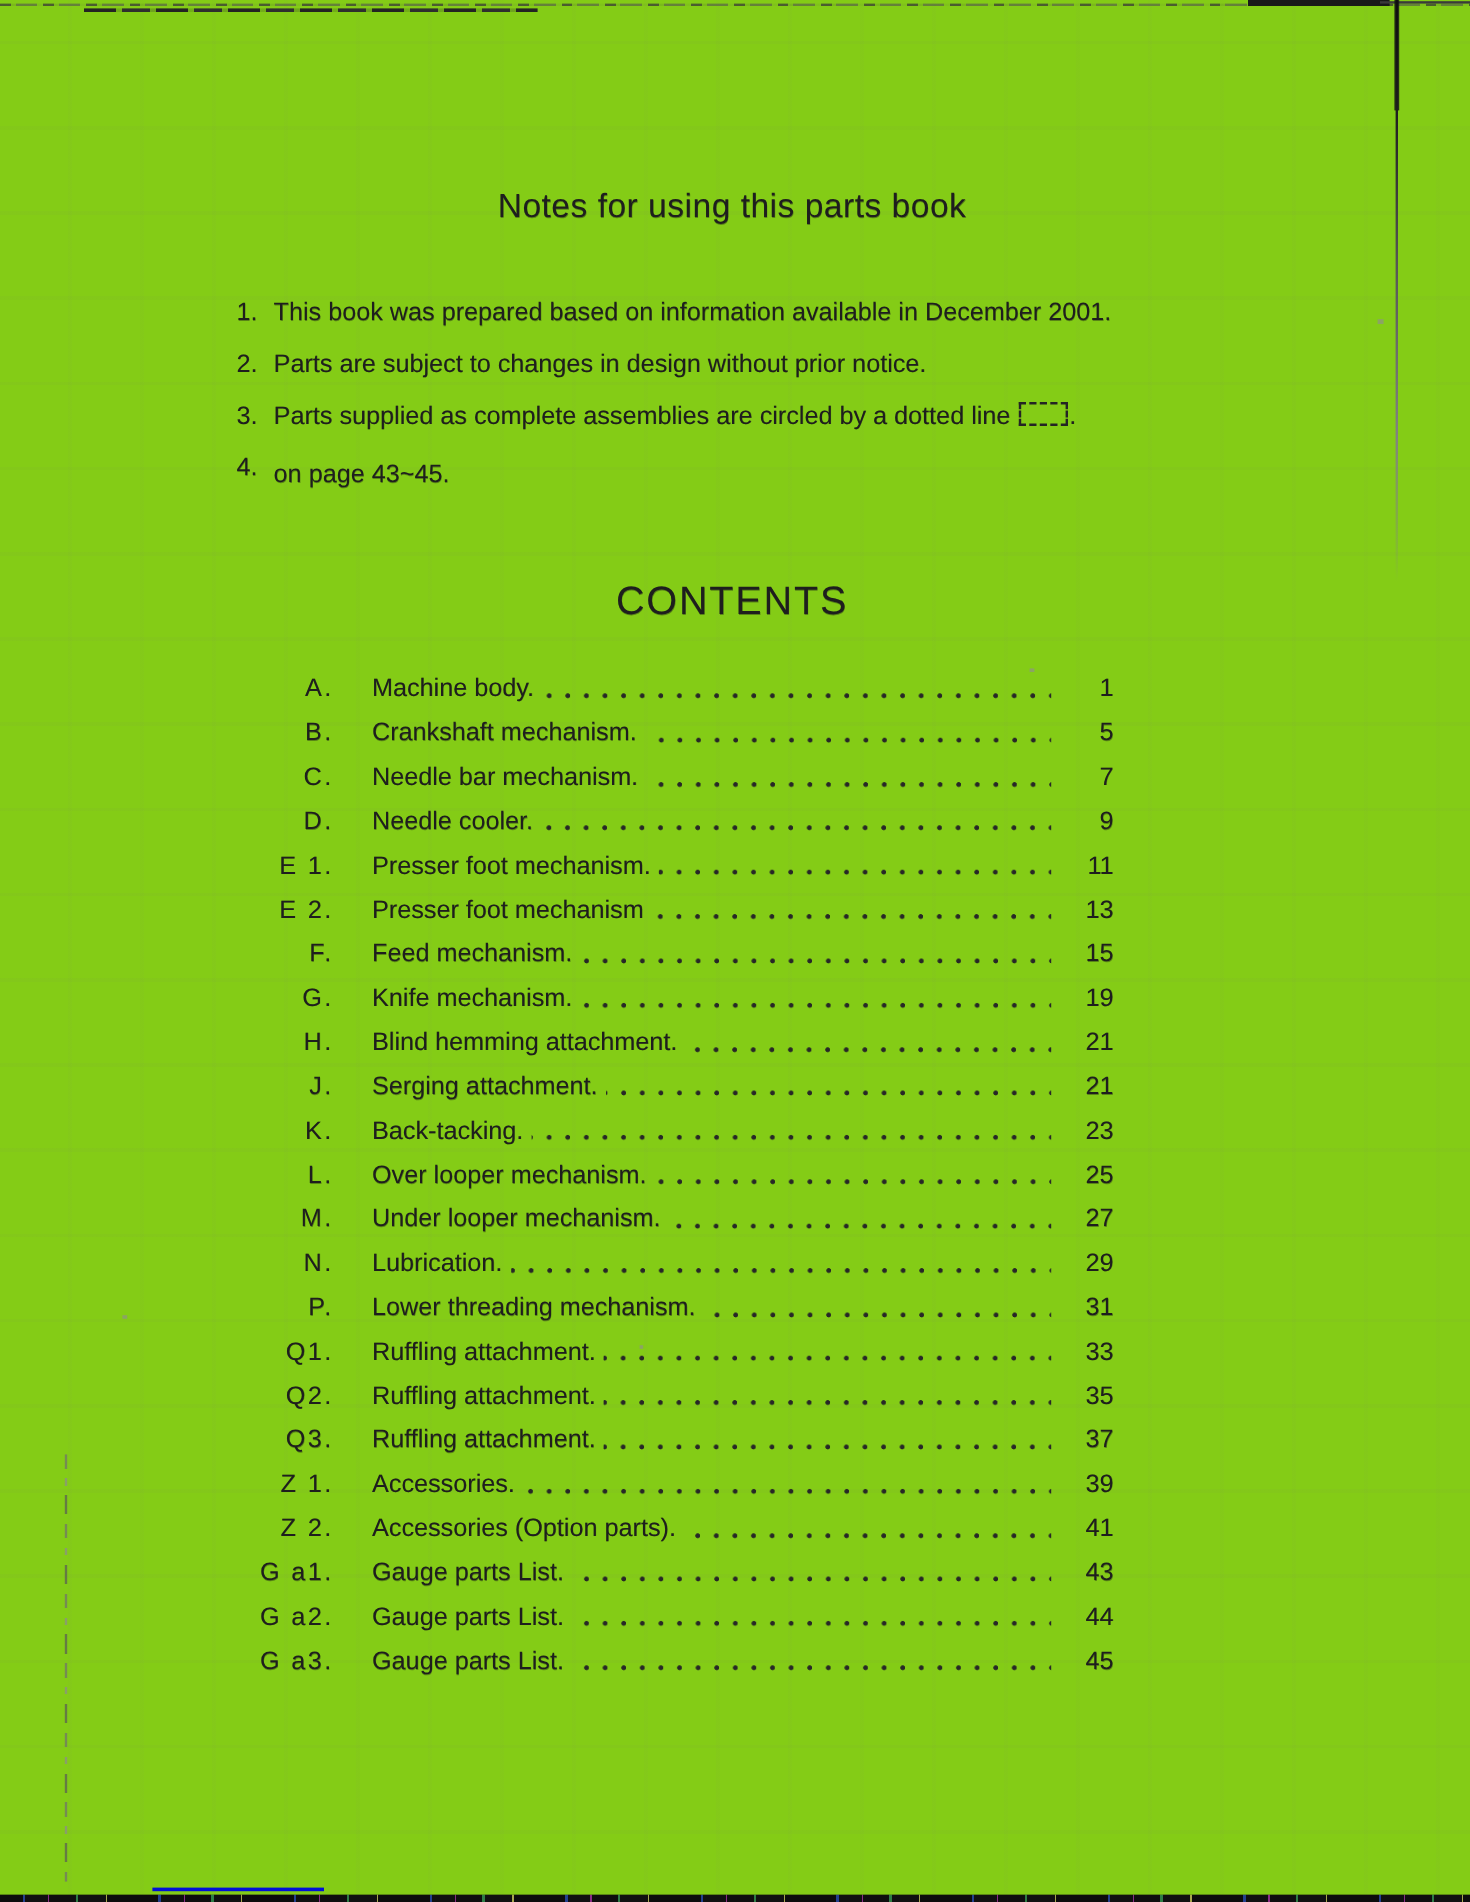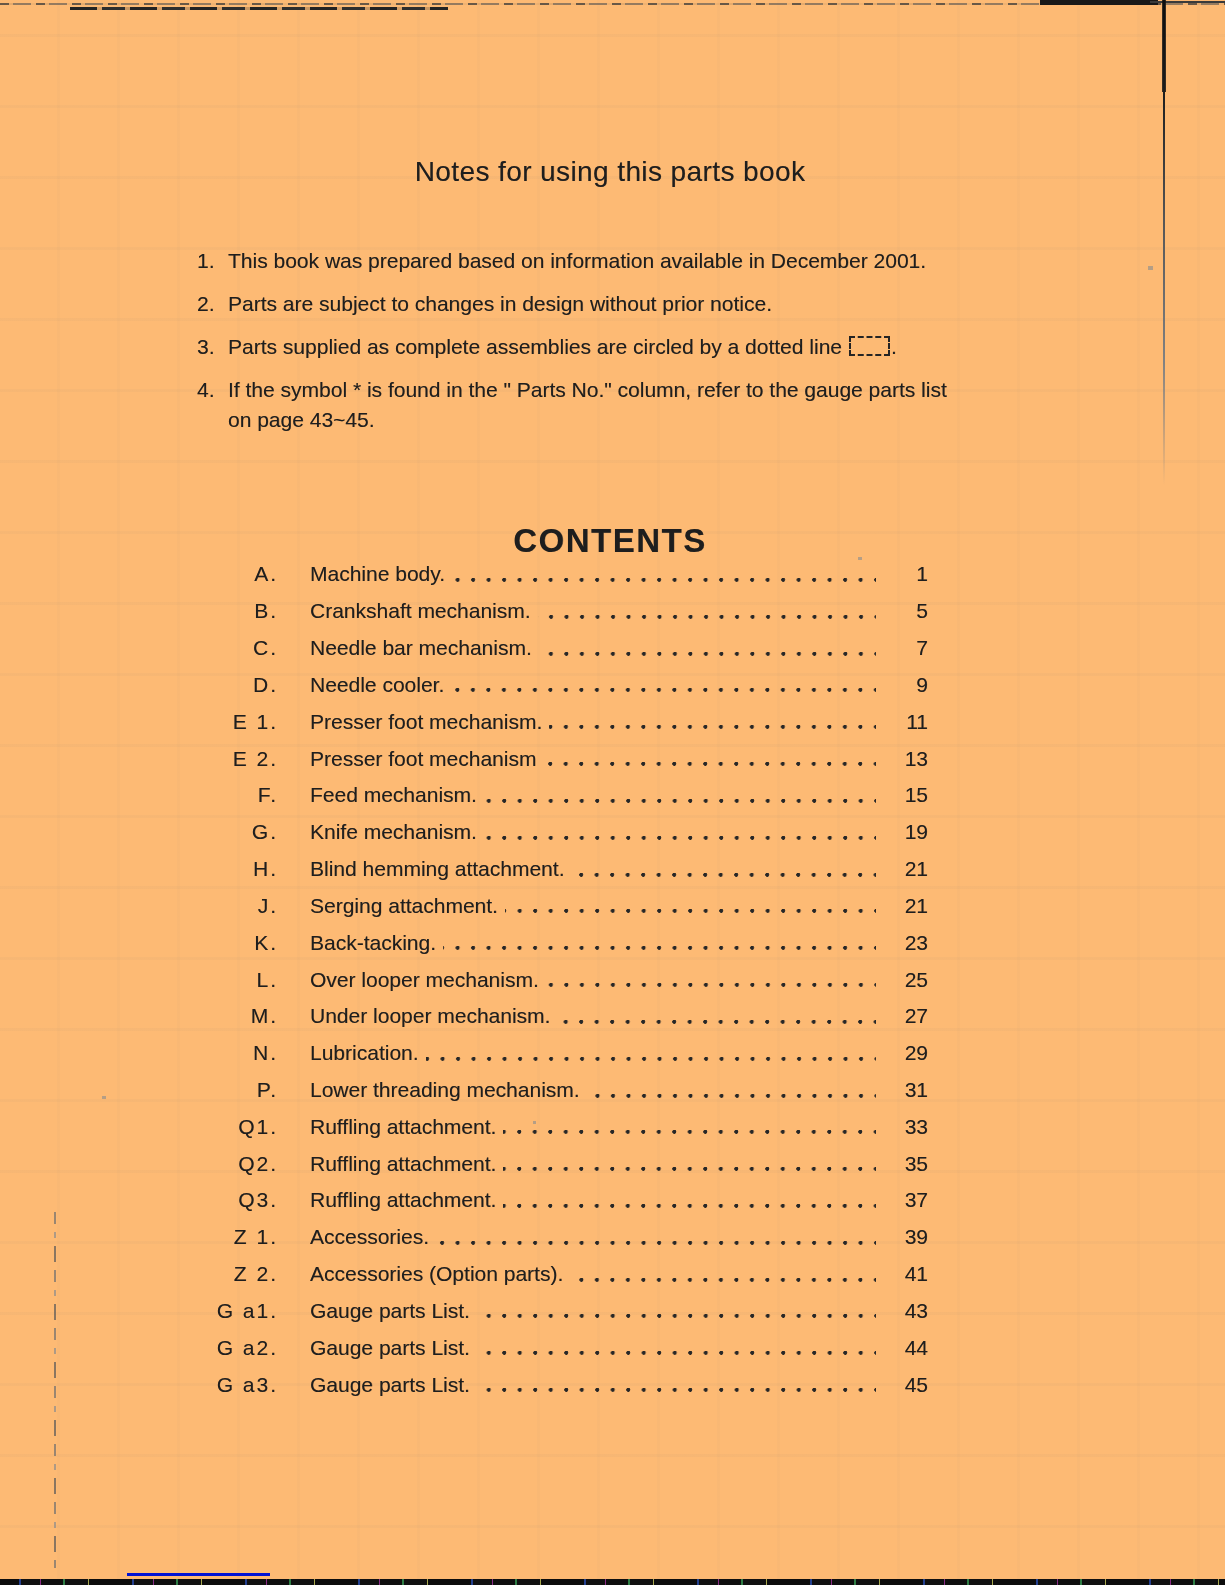--- a/index.html
+++ b/index.html
@@ -1,19 +1,19 @@
 <!DOCTYPE html>
 <html><head>
 <meta charset="utf-8">
 <style>
   html,body { margin:0; padding:0; background:#ffffff; }
   .page {
     position:relative;
     width:1225px; height:1585px;
-    background:#fdba74;
+    background:#84cc16;
     font-family:"Liberation Sans", sans-serif;
     color:#1e1e1e;
     overflow:hidden;
   }
   
   .page::before {
     content:""; position:absolute; inset:0; pointer-events:none;
     background:
       repeating-linear-gradient(180deg, transparent 0 34px, rgba(110,110,110,0.045) 34px 37px, transparent 37px 71px),
       repeating-linear-gradient(90deg, transparent 0 57px, rgba(120,120,120,0.03) 57px 60px);
@@ -21,22 +21,22 @@
   .scan-text { text-shadow: 0.3px 0.3px 0.45px rgba(25,25,25,0.4); }
 
   
   .doc-title {
     position:absolute; top:155px; left:0; width:1220px;
     text-align:center; font-size:28px; font-weight:400;
     letter-spacing:0.4px; line-height:34px;
   }
   .contents-heading {
     position:absolute; top:483px; left:0; width:1220px;
-    text-align:center; font-size:33px; font-weight:700;
-    letter-spacing:1.5px; line-height:36px;margin-top:40px;
+    text-align:center; font-size:33px; font-weight:400;
+    letter-spacing:1.5px; line-height:36px;
   }
 
   
   .notes {
     position:absolute; top:249px; left:197px; width:780px;
     font-size:21px; line-height:24px;
   }
   .note-item { display:flex; margin-bottom:19px; }
   .note-num { width:31px; flex:none; }
   .note-body { flex:1; }
@@ -144,21 +144,21 @@
 
       <div class="note-item scan-text">
         <span class="note-num">3.</span>
         <div class="note-body"><span>Parts supplied as complete assemblies are circled by a dotted line</span><span class="dashed-box"></span><span>.</span>
           
         </div>
       </div>
 
       <div class="note-item scan-text">
         <span class="note-num">4.</span>
-        <div class="note-body"><span>If the symbol * is found in the " Parts No." column, refer to the gauge parts list</span><span></span>
+        <div class="note-body"><span></span>
           <div class="note-line2">on page 43~45.</div>
         </div>
       </div>
     </div>
 
   <div class="contents-heading scan-text">CONTENTS</div>
 
   <div class="toc">
 
       <div class="toc-row scan-text">

